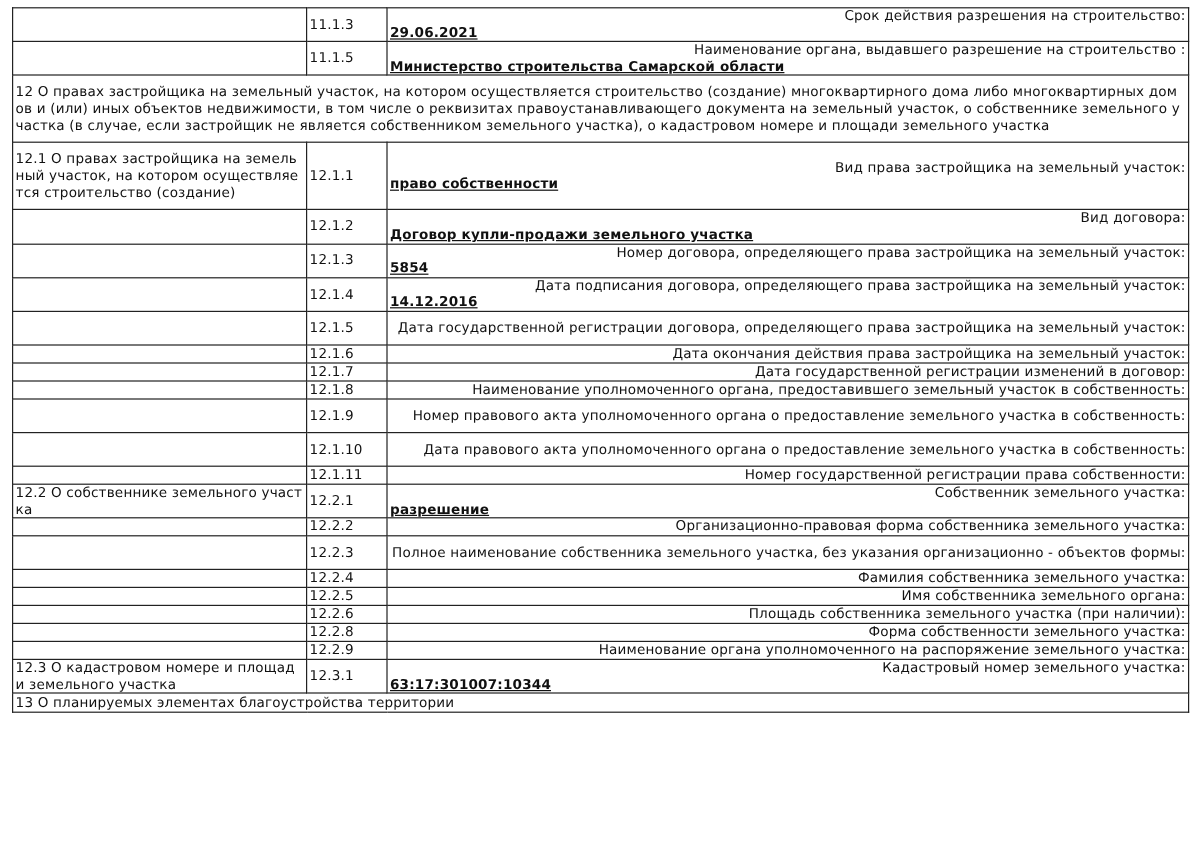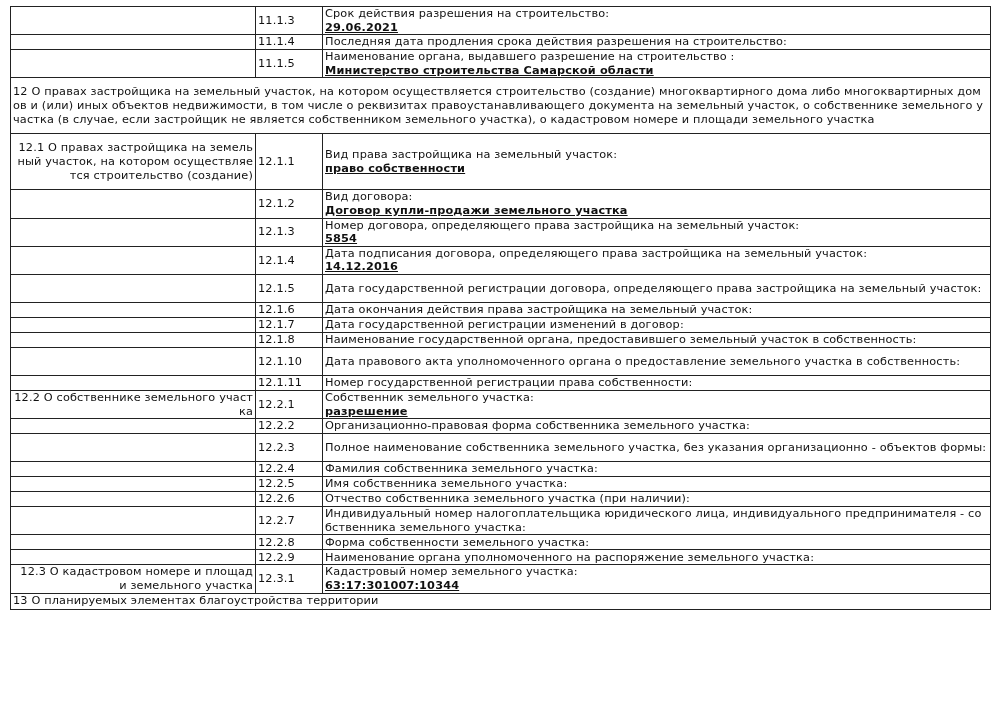--- a/index.html
+++ b/index.html
@@ -32,23 +32,23 @@
       line-height: 13.6px;
       overflow: hidden;
       word-break: break-all;
     }
     col.c1 { width: 245px; }
     col.c2 { width: 67px; }
     col.c3 { width: 668px; }
     td.num { vertical-align: middle; }
     td.desc { vertical-align: top; padding-top: 1px; }
     td.section { vertical-align: top; padding-top: 1px; }
-    td.sub { vertical-align: top; padding-top: 1px; text-align: right; }
+    td.sub { vertical-align: top; padding-top: 1px; }
     .val { font-weight: bold; display: block; text-decoration: underline; }
-    .lbl { display: block; }
+    .lbl { display: block; text-align: right; }
     tr.h1 td { height: 14px; }
     tr.h2 td { height: 27px; }
     tr.h4 td { height: 55px; }
   </style>
 </head>
 <body>
 
 <table class="doc">
   <colgroup>
     <col class="c1">
@@ -59,27 +59,20 @@
 
     <tr class="h2">
       <td></td>
       <td class="num">11.1.3</td>
       <td class="desc">
         <span class="lbl">Срок действия разрешения на строительство:</span>
         <span class="val">29.06.2021</span>
       </td>
     </tr>
 
-    <tr class="h1">
-      <td></td>
-      <td class="num">11.1.4</td>
-      <td class="desc">
-        <span class="lbl">Последняя дата продления срока действия разрешения на строительство:</span>
-      </td>
-    </tr>
 
     <tr class="h2">
       <td></td>
       <td class="num">11.1.5</td>
       <td class="desc">
         <span class="lbl">Наименование органа, выдавшего разрешение на строительство :</span>
         <span class="val">Министерство строительства Самарской области</span>
       </td>
     </tr>
 
@@ -144,24 +137,31 @@
       <td class="num">12.1.7</td>
       <td class="desc">
         <span class="lbl">Дата государственной регистрации изменений в договор:</span>
       </td>
     </tr>
 
     <tr class="h1">
       <td></td>
       <td class="num">12.1.8</td>
       <td class="desc">
-        <span class="lbl">Наименование государственной органа, предоставившего земельный участок в собственность:</span>
-      </td>
-    </tr>
-
+        <span class="lbl">Наименование уполномоченного органа, предоставившего земельный участок в собственность:</span>
+      </td>
+    </tr>
+
+    <tr class="h2">
+      <td></td>
+      <td class="num">12.1.9</td>
+      <td class="desc">
+        <span class="lbl">Номер правового акта уполномоченного органа о предоставление земельного участка в собственность:</span>
+      </td>
+    </tr>
 
     <tr class="h2">
       <td></td>
       <td class="num">12.1.10</td>
       <td class="desc">
         <span class="lbl">Дата правового акта уполномоченного органа о предоставление земельного участка в собственность:</span>
       </td>
     </tr>
 
     <tr class="h1">
@@ -202,39 +202,32 @@
       <td class="num">12.2.4</td>
       <td class="desc">
         <span class="lbl">Фамилия собственника земельного участка:</span>
       </td>
     </tr>
 
     <tr class="h1">
       <td></td>
       <td class="num">12.2.5</td>
       <td class="desc">
-        <span class="lbl">Имя собственника земельного участка:</span>
+        <span class="lbl">Имя собственника земельного органа:</span>
       </td>
     </tr>
 
     <tr class="h1">
       <td></td>
       <td class="num">12.2.6</td>
       <td class="desc">
-        <span class="lbl">Отчество собственника земельного участка (при наличии):</span>
-      </td>
-    </tr>
-
-    <tr class="h2">
-      <td></td>
-      <td class="num">12.2.7</td>
-      <td class="desc">
-        <span class="lbl">Индивидуальный номер налогоплательщика юридического лица, индивидуального предпринимателя - собственника земельного участка:</span>
-      </td>
-    </tr>
+        <span class="lbl">Площадь собственника земельного участка (при наличии):</span>
+      </td>
+    </tr>
+
 
     <tr class="h1">
       <td></td>
       <td class="num">12.2.8</td>
       <td class="desc">
         <span class="lbl">Форма собственности земельного участка:</span>
       </td>
     </tr>
 
     <tr class="h1">

